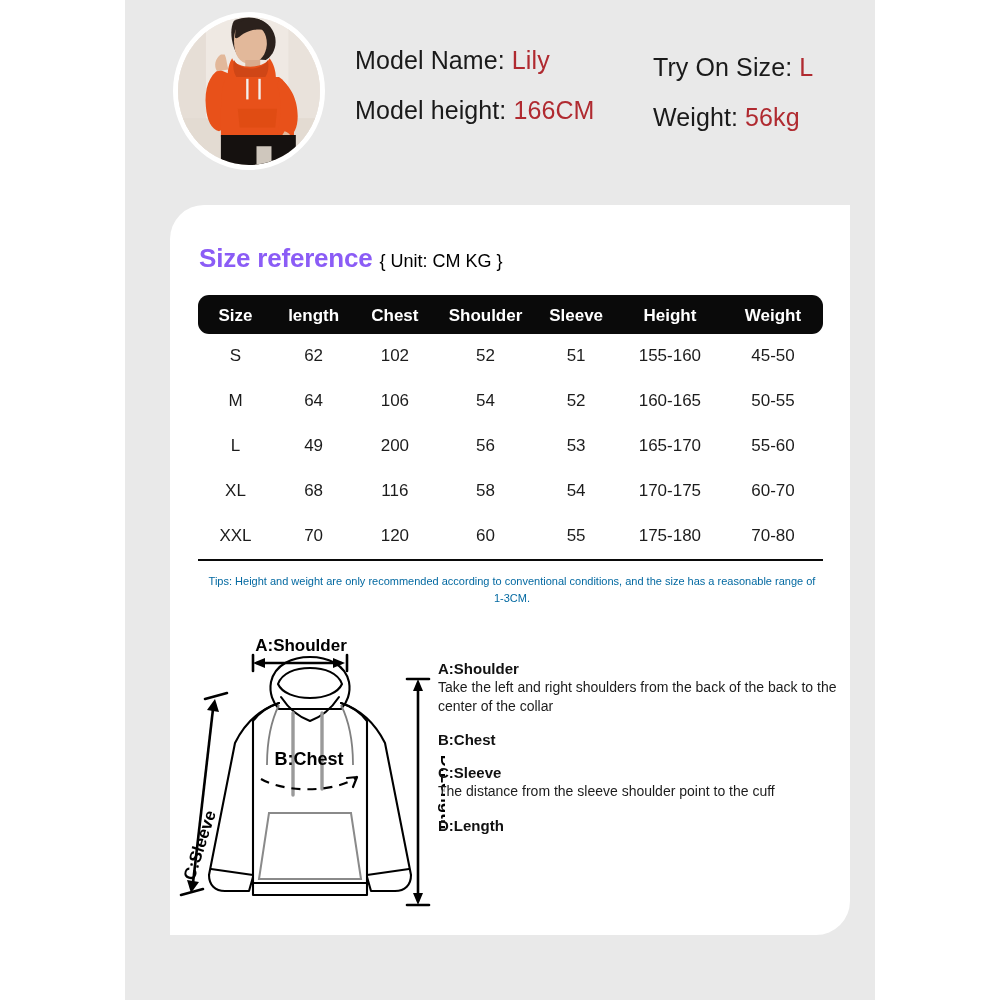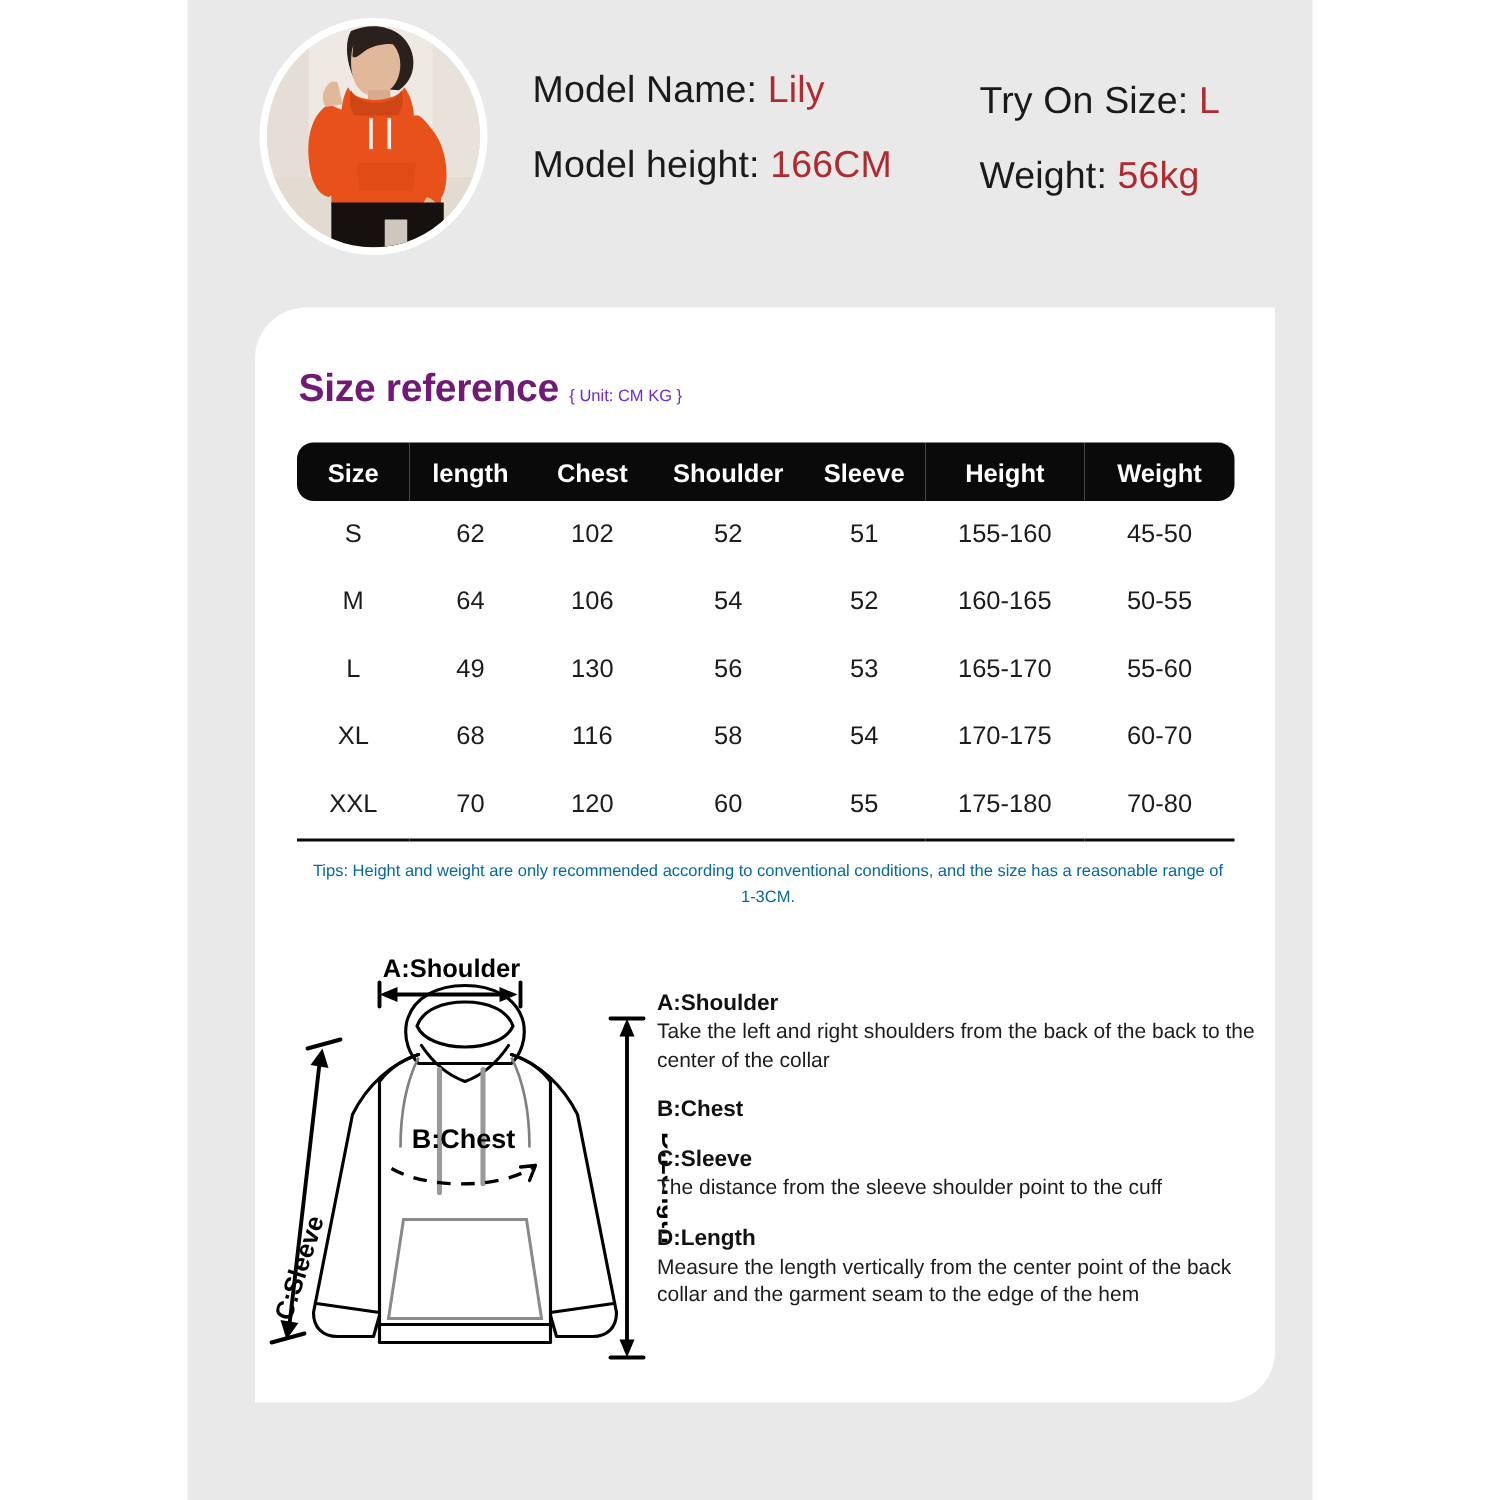--- a/index.html
+++ b/index.html
@@ -58,25 +58,25 @@
     width: 680px; height: 730px;
     background: #ffffff;
     border-radius: 34px 0 34px 0;
   }
 
   #size-ref-title {
     position: absolute; left: 29px; top: 38px;
     white-space: nowrap;
   }
   #size-ref-title .srt-main {
-    font-size: 26px; font-weight: bold; color: #701a75;
+    font-size: 26px; font-weight: bold; color: #8b5cf6;
     letter-spacing: -0.2px;
   }
   #size-ref-title .srt-unit {
-    font-size: 11px; color: #6d28d9; margin-left: 7px;
+    font-size: 18px; color: #000000; margin-left: 7px;
   }
 
   
   #size-table {
     position: absolute;
     left: 28px; top: 90px;
     width: 625px;
     border-collapse: collapse;
     table-layout: fixed;
   }
@@ -230,21 +230,21 @@
           <td>64</td>
           <td>106</td>
           <td>54</td>
           <td>52</td>
           <td>160-165</td>
           <td>50-55</td>
         </tr>
         <tr>
           <td>L</td>
           <td>49</td>
-          <td>130</td>
+          <td>200</td>
           <td>56</td>
           <td>53</td>
           <td>165-170</td>
           <td>55-60</td>
         </tr>
         <tr>
           <td>XL</td>
           <td>68</td>
           <td>116</td>
           <td>58</td>
@@ -341,18 +341,17 @@
       </div>
       <div class="legend-item">
         <div class="legend-term">B:Chest</div>
       </div>
       <div class="legend-item">
         <div class="legend-term">C:Sleeve</div>
         <div class="legend-desc">The distance from the sleeve shoulder point to the cuff</div>
       </div>
       <div class="legend-item">
         <div class="legend-term">D:Length</div>
-        <div class="legend-desc">Measure the length vertically from the center point of the back collar and the garment seam to the edge of the hem</div>
       </div>
     </div>
 
   </div>
 </div>
 
 </body></html>

